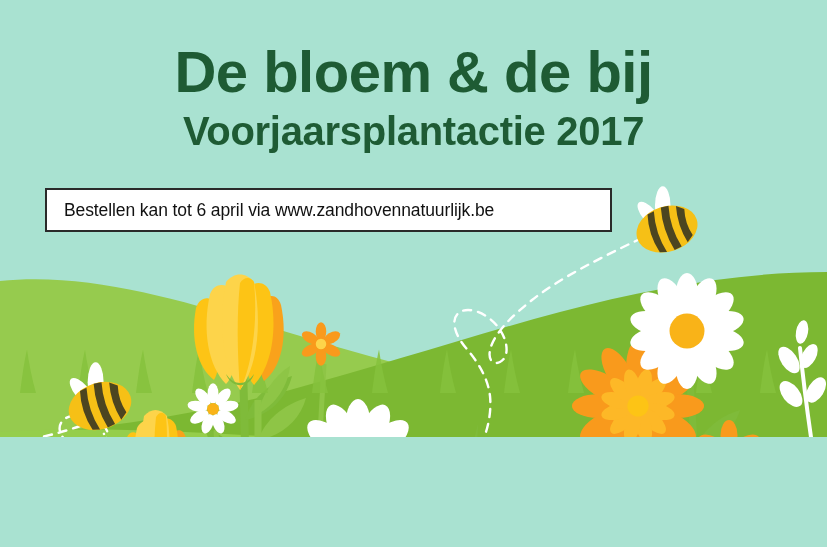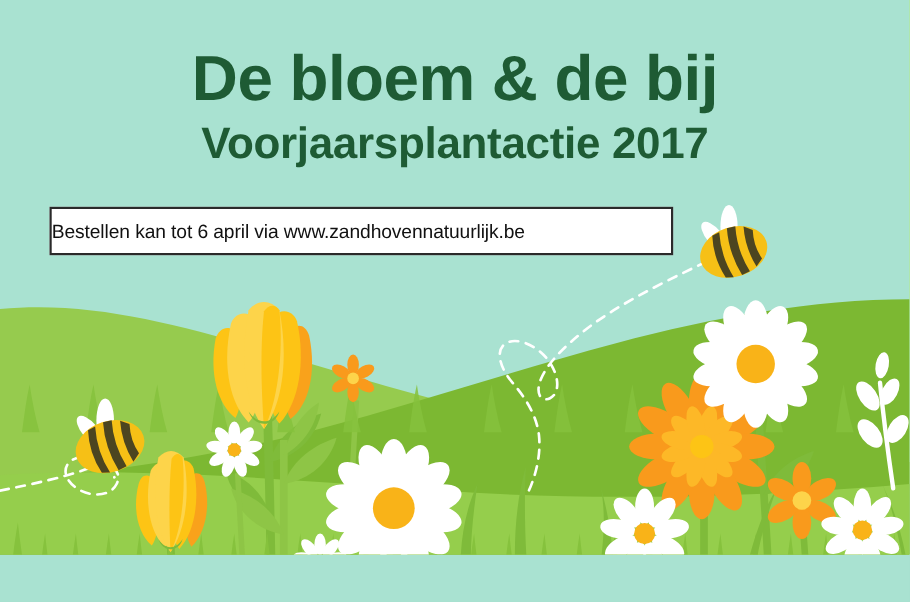--- a/index.html
+++ b/index.html
@@ -4,22 +4,22 @@
 <style>
   * { margin:0; padding:0; box-sizing:border-box; }
   html,body {
     width:827px; height:547px;
     font-family:"Liberation Sans", sans-serif;
     overflow:hidden;
     background:#a9e2d1;
   }
   #poster {
     position:relative;
-    width:827px; height:504px;
-    background:#bef264;
+    width:827px; height:437px;
+    background:#22c55e;
     overflow:hidden;
   }
   #scene {
     position:absolute;
     left:0; top:0;
     width:827px; height:547px;
   }
   
   .text-layer {
     position:absolute;
@@ -50,20 +50,21 @@
     position:absolute;
     left:45px; top:188px;
     width:567px; height:44px;
     background:#ffffff;
     border:2px solid #2a2a2a;
     display:flex;
     align-items:center;
     z-index:45;
   }
   #banner-text {
+    padding-left:17px;
     font-size:17.5px;
     color:#111111;
     font-family:"Liberation Sans", sans-serif;
     white-space:nowrap;
     letter-spacing:-0.1px;
   }
 </style>
 </head>
 <body>
 

